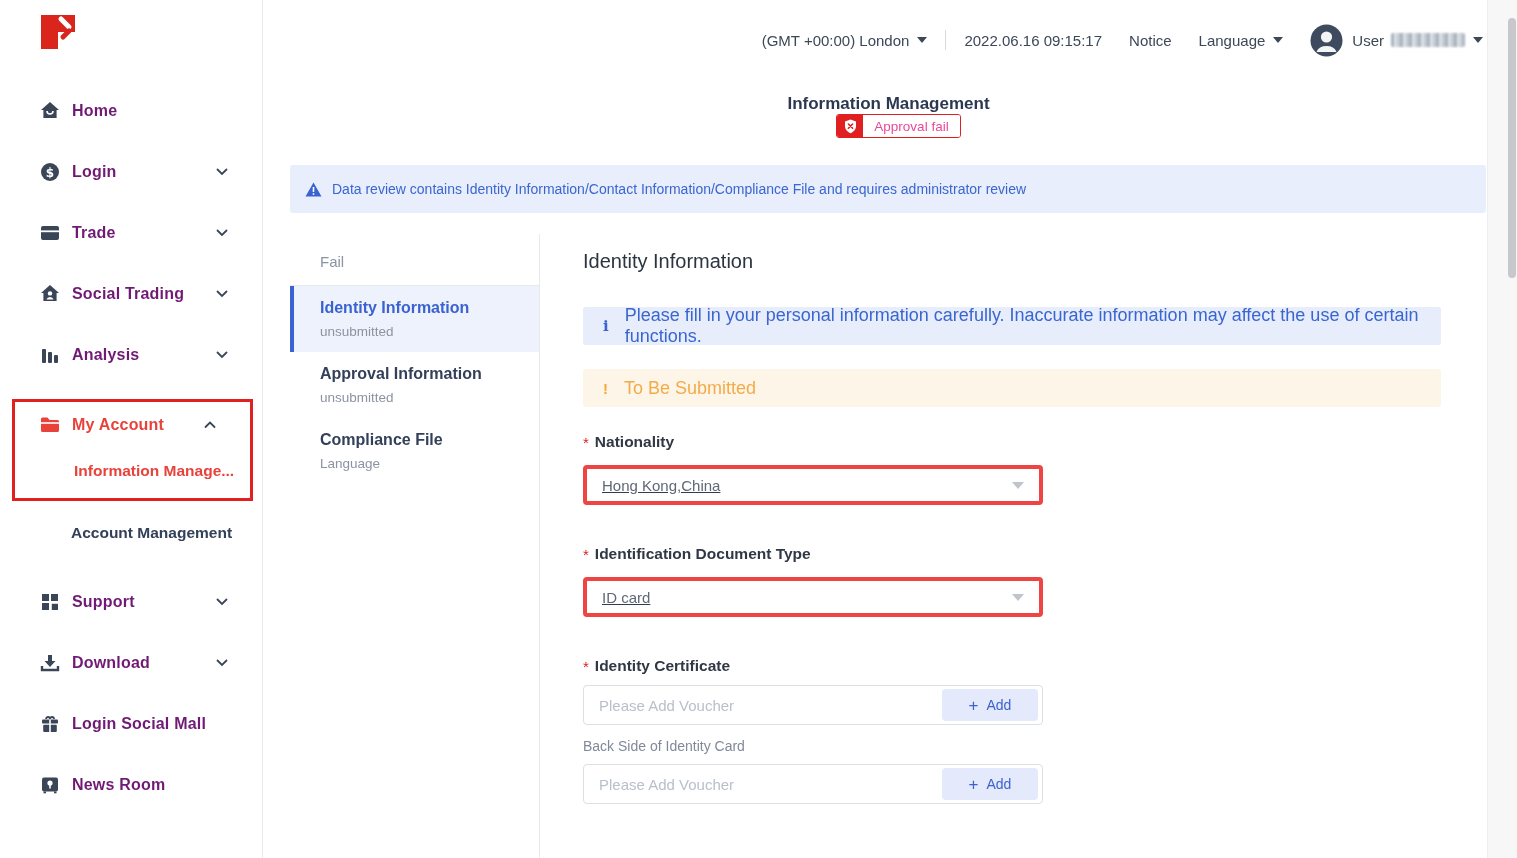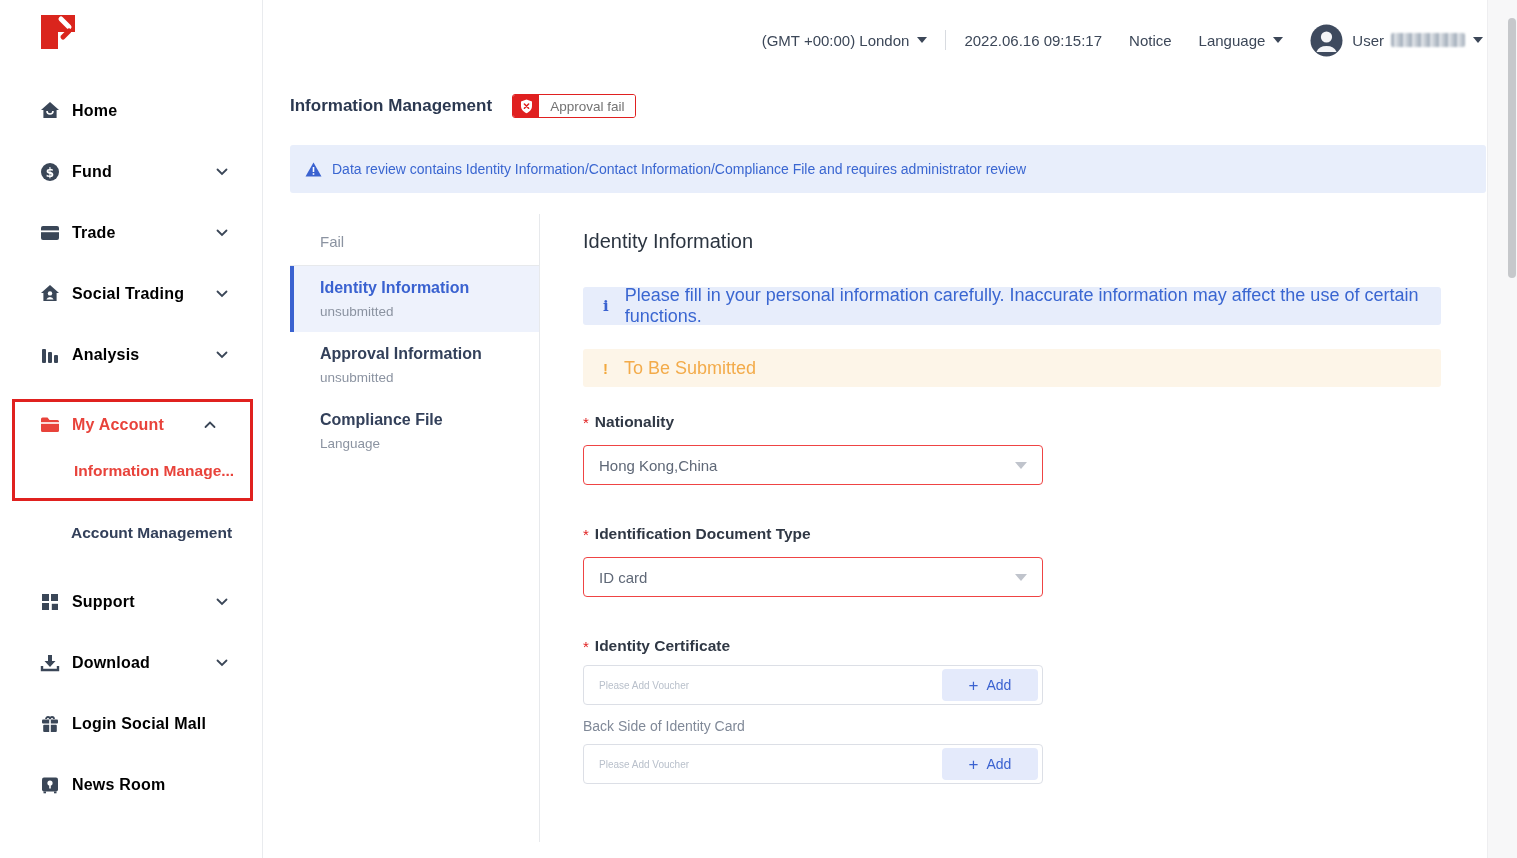--- a/index.html
+++ b/index.html
@@ -6,21 +6,21 @@
   html,body { width:1517px; height:858px; }
   body { font-family:"Liberation Sans","DejaVu Sans",sans-serif; background:#fff; overflow:hidden; color:#313e52; }
   .app { position:relative; width:1517px; height:858px; background:#fff; }
 
   
   .sidebar { position:absolute; left:0; top:0; width:263px; height:858px; background:#fff; border-right:1px solid #e9ebee; }
   .logo-wrap { padding:12px 0 0 40px; height:62px; }
   .side-nav { padding-top:18px; }
   .nav-row { display:flex; align-items:center; height:61px; padding:0 34px 0 40px; cursor:pointer; }
   .nav-row .nicon { width:20px; height:20px; margin-right:12px; flex:0 0 20px; display:flex; align-items:center; justify-content:center; }
-  .nav-label { font-size:16px; font-weight:700; color:#000000; letter-spacing:0.2px; }
+  .nav-label { font-size:16px; font-weight:700; color:#701a75; letter-spacing:0.2px; }
   .nav-chev { margin-left:auto; display:flex; align-items:center; }
   .account-box { border:3px solid #e0211f; margin:14px 9px 0 12px; padding:2px 0 10px 0; }
   .account-box .nav-row { height:42px; padding-left:25px; }
   .account-box .nav-label { color:#e8433b; }
   .sub-row { display:flex; align-items:center; height:34px; padding-left:59px; cursor:pointer; margin-top:8px; }
   .sub-label { font-size:15.5px; font-weight:700; color:#33405a; }
   .sub-label.red { color:#e8433b;text-align:right; }
   .sub-row.standalone { height:52px; margin-top:6px; padding-left:71px; }
   .gap-top { margin-top:12px; }
 
@@ -34,25 +34,25 @@
   .topbar { height:80px; display:flex; align-items:center; justify-content:flex-end; padding-right:4px; font-size:15px; color:#3c4758; }
   .tb-item { display:flex; align-items:center; cursor:pointer; white-space:nowrap; }
   .caret-dn { width:0; height:0; border-left:5px solid transparent; border-right:5px solid transparent; border-top:6px solid #3c4758; margin-left:8px; }
   .tb-sep { width:1px; height:20px; background:#d8dbe0; margin:0 18px; }
   .tb-text { font-weight:400;text-align:right; }
   .tb-gap { margin-left:27px; }
   .avatar { width:33px; height:33px; margin-left:27px; margin-right:9px; cursor:pointer; }
   .user-blur { display:inline-block; width:74px; height:14px; margin-left:7px; border-radius:2px;
     background:repeating-linear-gradient(90deg,#a9b3bf 0 3px,#dde1e6 3px 6px,#c3cad2 6px 9px); filter:blur(1.2px); }
 
-  .page-header { display:flex; align-items:center; margin:14px 0 0 26px; }
+  .page-header { display:flex; align-items:center; margin:14px 0 0 26px;flex-direction:column; }
   .page-title { font-size:17px; font-weight:700; color:#2b3850; }
   .status-badge { display:inline-flex; align-items:stretch; margin-left:20px; border:1px solid #e02020; border-radius:3px; overflow:hidden; height:24px; }
   .badge-iconbox { background:#e02020; width:26px; display:flex; align-items:center; justify-content:center; }
-  .badge-label { color:#737373; font-size:13.5px; display:flex; align-items:center; padding:0 11px; background:#fff; }
+  .badge-label { color:#ec4899; font-size:13.5px; display:flex; align-items:center; padding:0 11px; background:#fff; }
 
   .alert-banner { margin:27px 0 0 26px; width:1196px; height:48px; background:#e8eefb; border-radius:3px; display:flex; align-items:center; padding-left:15px; }
   .alert-text { color:#3a66d1; font-size:14px; margin-left:10px; }
 
   .content-row { display:flex; margin-left:26px; margin-top:21px; height:628px; }
 
   
   .subnav { width:250px; border-right:1px solid #e7e9ec; flex:0 0 250px; }
   .subnav-header { color:#8b93a1; font-size:15px; padding:19px 0 15px 30px; border-bottom:1px solid #e7e9ec; }
   .subnav-item { padding:13px 0 13px 30px; cursor:pointer; }
@@ -69,29 +69,29 @@
   .banner.warn { background:#fdf5e8; margin-top:24px; }
   .banner-i { color:#3a62d0; font-weight:800; font-size:15px; font-family:"DejaVu Serif",serif; }
   .banner-bang { color:#f2a93f; font-weight:800; font-size:15px; }
   .banner-text { margin-left:16px; font-size:18px; }
   .banner.info .banner-text { color:#3a66d1; }
   .banner.warn .banner-text { color:#f3ab4a; }
 
   .field-label { margin-top:26px; font-size:15.5px; font-weight:700; color:#303845; display:flex; align-items:center; }
   .field-label.mt40 { margin-top:40px; }
   .req-star { color:#e02020; margin-right:6px; font-size:15px; font-weight:400; }
-  .select-box { margin-top:14px; width:460px; height:40px; border:1px solid #ef4444; border-radius:4px; background:#fff;
-    display:flex; align-items:center; padding:4px 15px; cursor:pointer; }
+  .select-box { margin-top:14px; width:460px; height:40px; border:4px solid #ef4444; border-radius:4px; background:#fff;
+    display:flex; align-items:center; padding:4px 15px; cursor:pointer;text-decoration:underline; }
   .select-value { font-size:15px; color:#5f6877; flex:1; }
   .select-caret { width:0; height:0; border-left:6px solid transparent; border-right:6px solid transparent; border-top:7px solid #c0c4cc; }
   .sub-label-gray { margin-top:16px; font-size:14px; color:#808998; }
   .sub-label-gray.tight { margin-top:13px; }
   .voucher-field { margin-top:10px; width:460px; height:40px; border:1px solid #dcdfe6; border-radius:4px; background:#fff;
     display:flex; align-items:center; padding:0 4px 0 0; position:relative; }
-  .voucher-input { border:none; outline:none; flex:1; height:100%; padding:0 15px; font-size:10px; color:#ef4444; background:transparent;
+  .voucher-input { border:none; outline:none; flex:1; height:100%; padding:0 15px; font-size:15px; color:#ef4444; background:transparent;
     font-family:"Liberation Sans","DejaVu Sans",sans-serif; }
   .voucher-input::placeholder { color:#b9c0cb; opacity:1; }
   .add-btn { width:96px; height:32px; background:#e4eafb; border:none; border-radius:4px; color:#3a62d0; font-size:14px;
     display:flex; align-items:center; justify-content:center; cursor:pointer; font-family:"Liberation Sans","DejaVu Sans",sans-serif; }
   .add-plus { font-size:17px; margin-right:8px; font-weight:400; line-height:1; }
 </style>
 </head>
 <body>
 
 <div class="app">
@@ -118,21 +118,21 @@
         <span class="nav-label">Home</span>
       </div>
 
       <div class="nav-row">
         <span class="nicon">
           <svg width="20" height="20" viewBox="0 0 20 20">
               <circle cx="10" cy="10" r="9" fill="#3a4657"></circle>
               <text x="10" y="14.5" text-anchor="middle" font-size="12" font-weight="bold" fill="#fff" font-family="DejaVu Sans">$</text>
             </svg>
         </span>
-        <span class="nav-label">Fund</span>
+        <span class="nav-label">Login</span>
         <span class="nav-chev">
           <svg width="12" height="8" viewBox="0 0 12 8">
               <path d="M1.5 1.5 L6 6 L10.5 1.5" fill="none" stroke="#3a4657" stroke-width="1.8" stroke-linecap="round"></path>
             </svg>
         </span>
       </div>
 
       <div class="nav-row">
         <span class="nicon">
           <svg width="20" height="20" viewBox="0 0 20 20">

